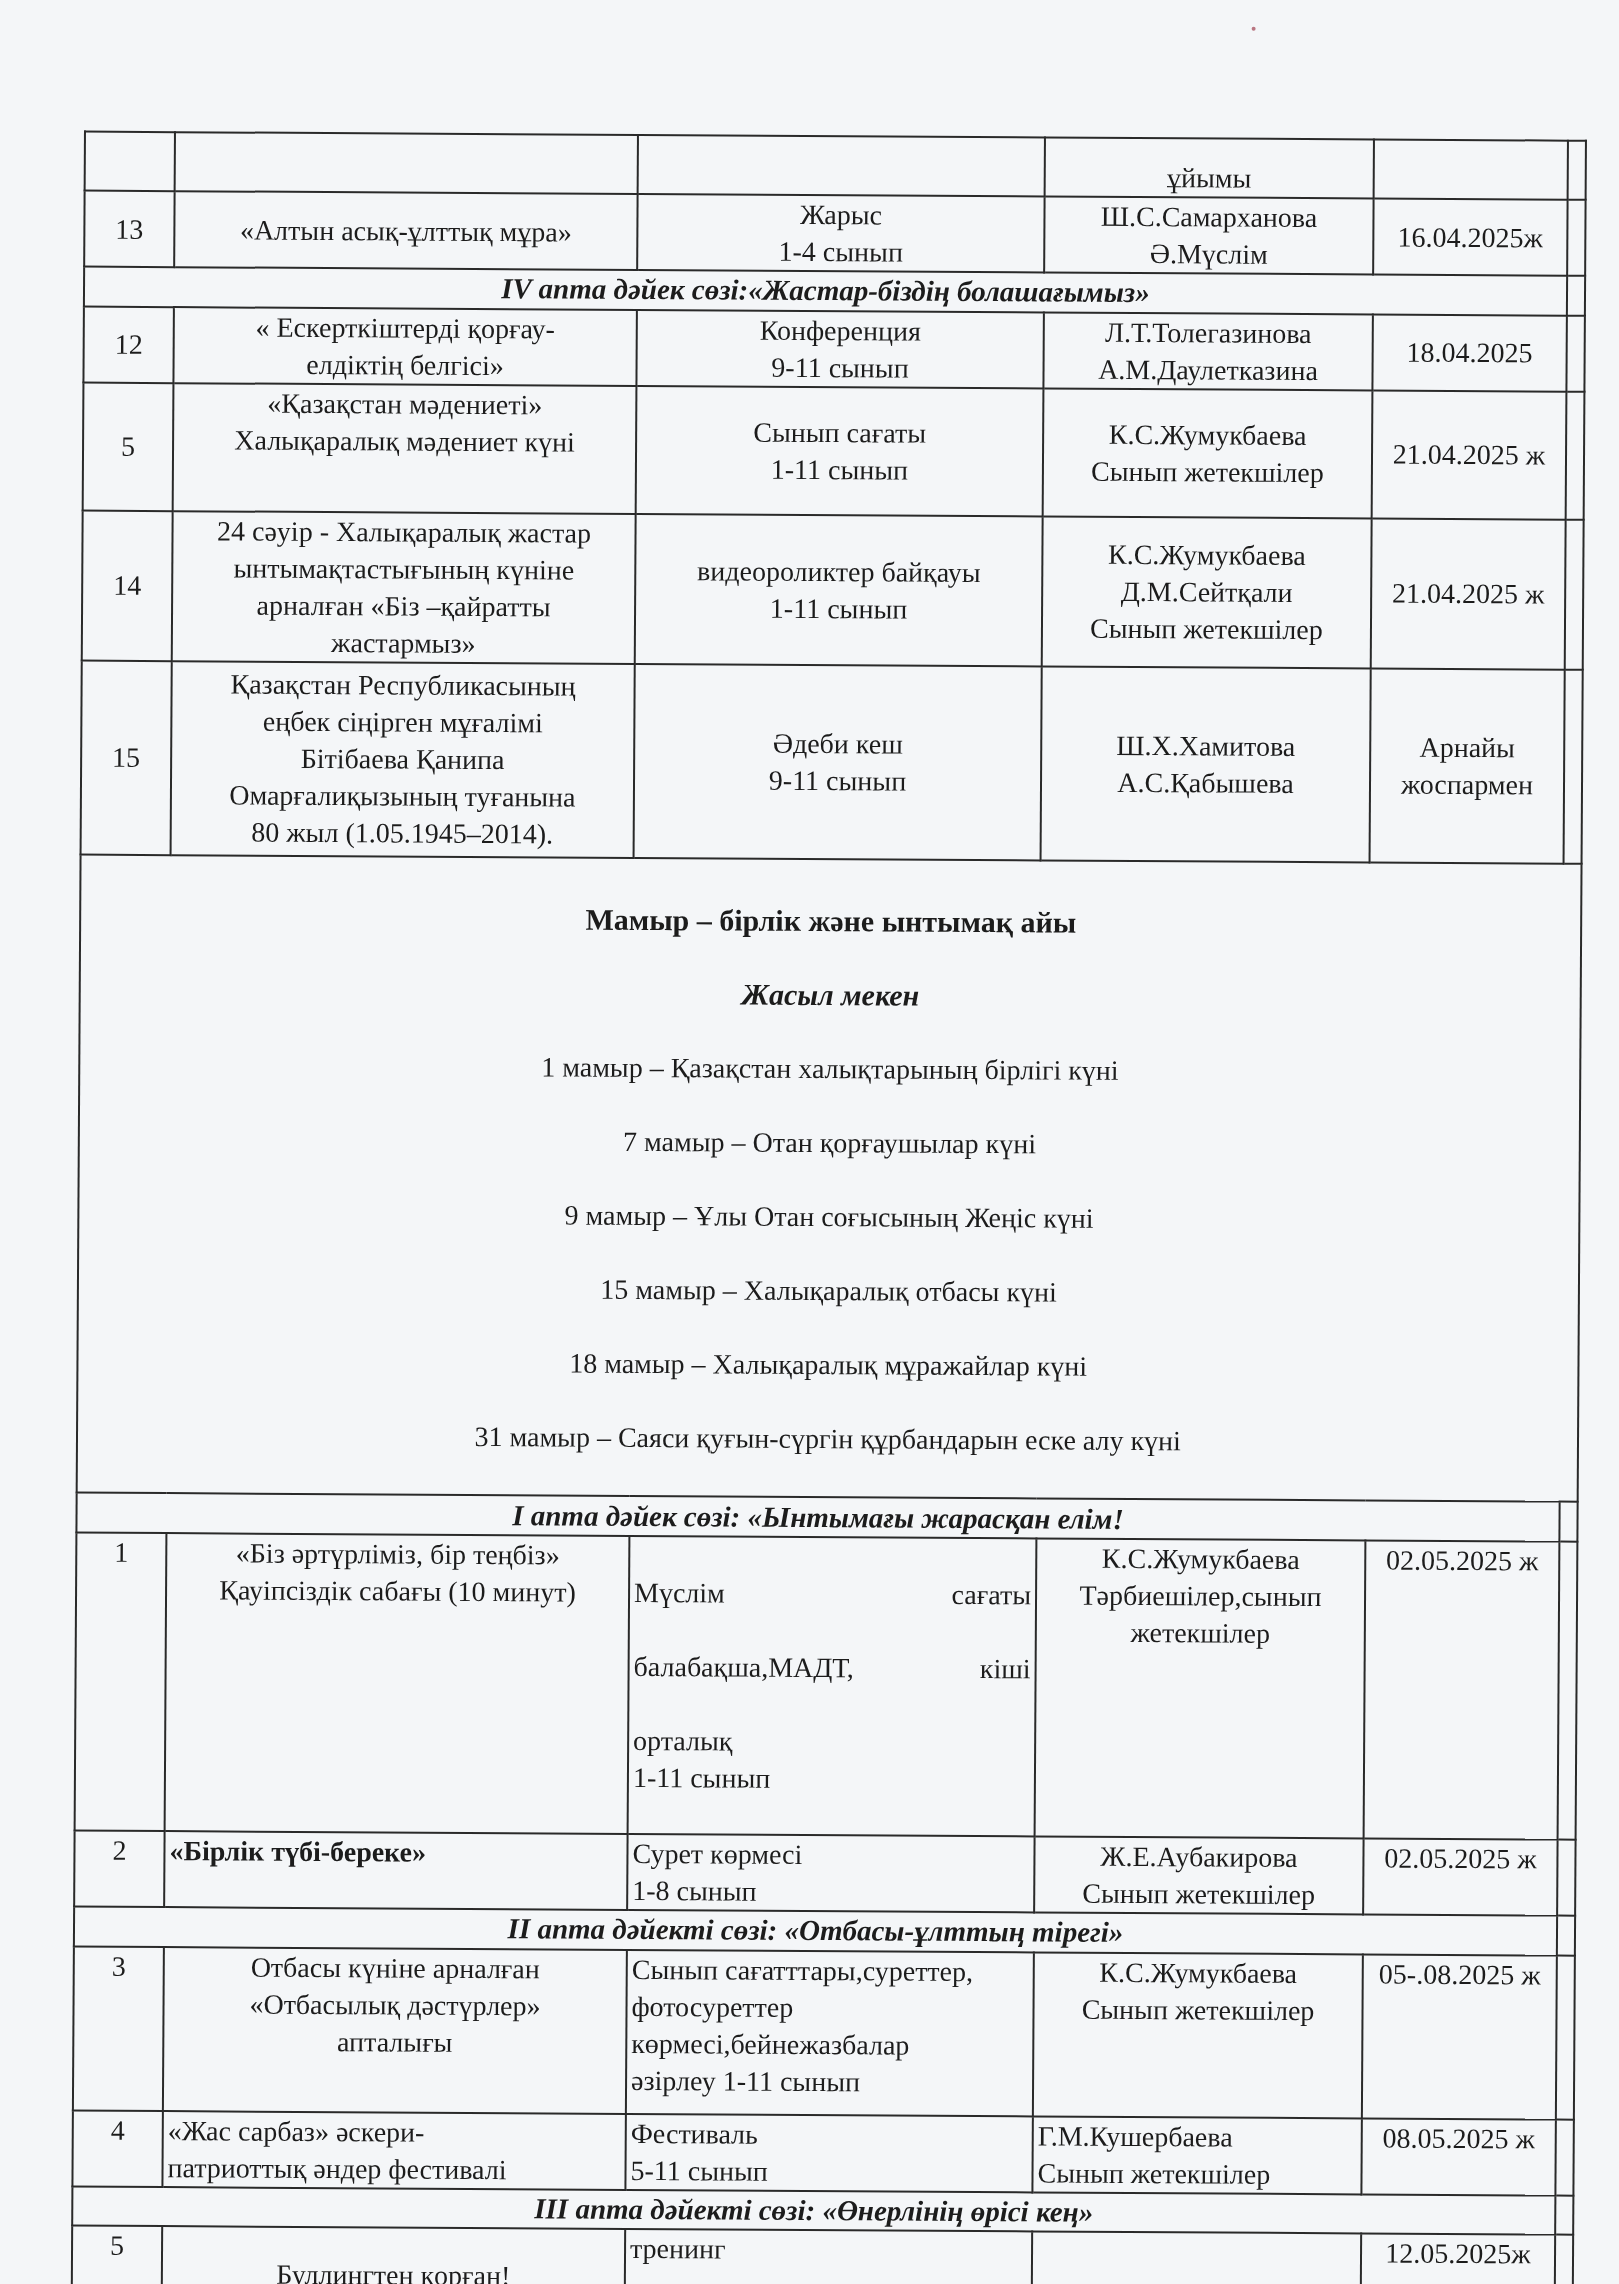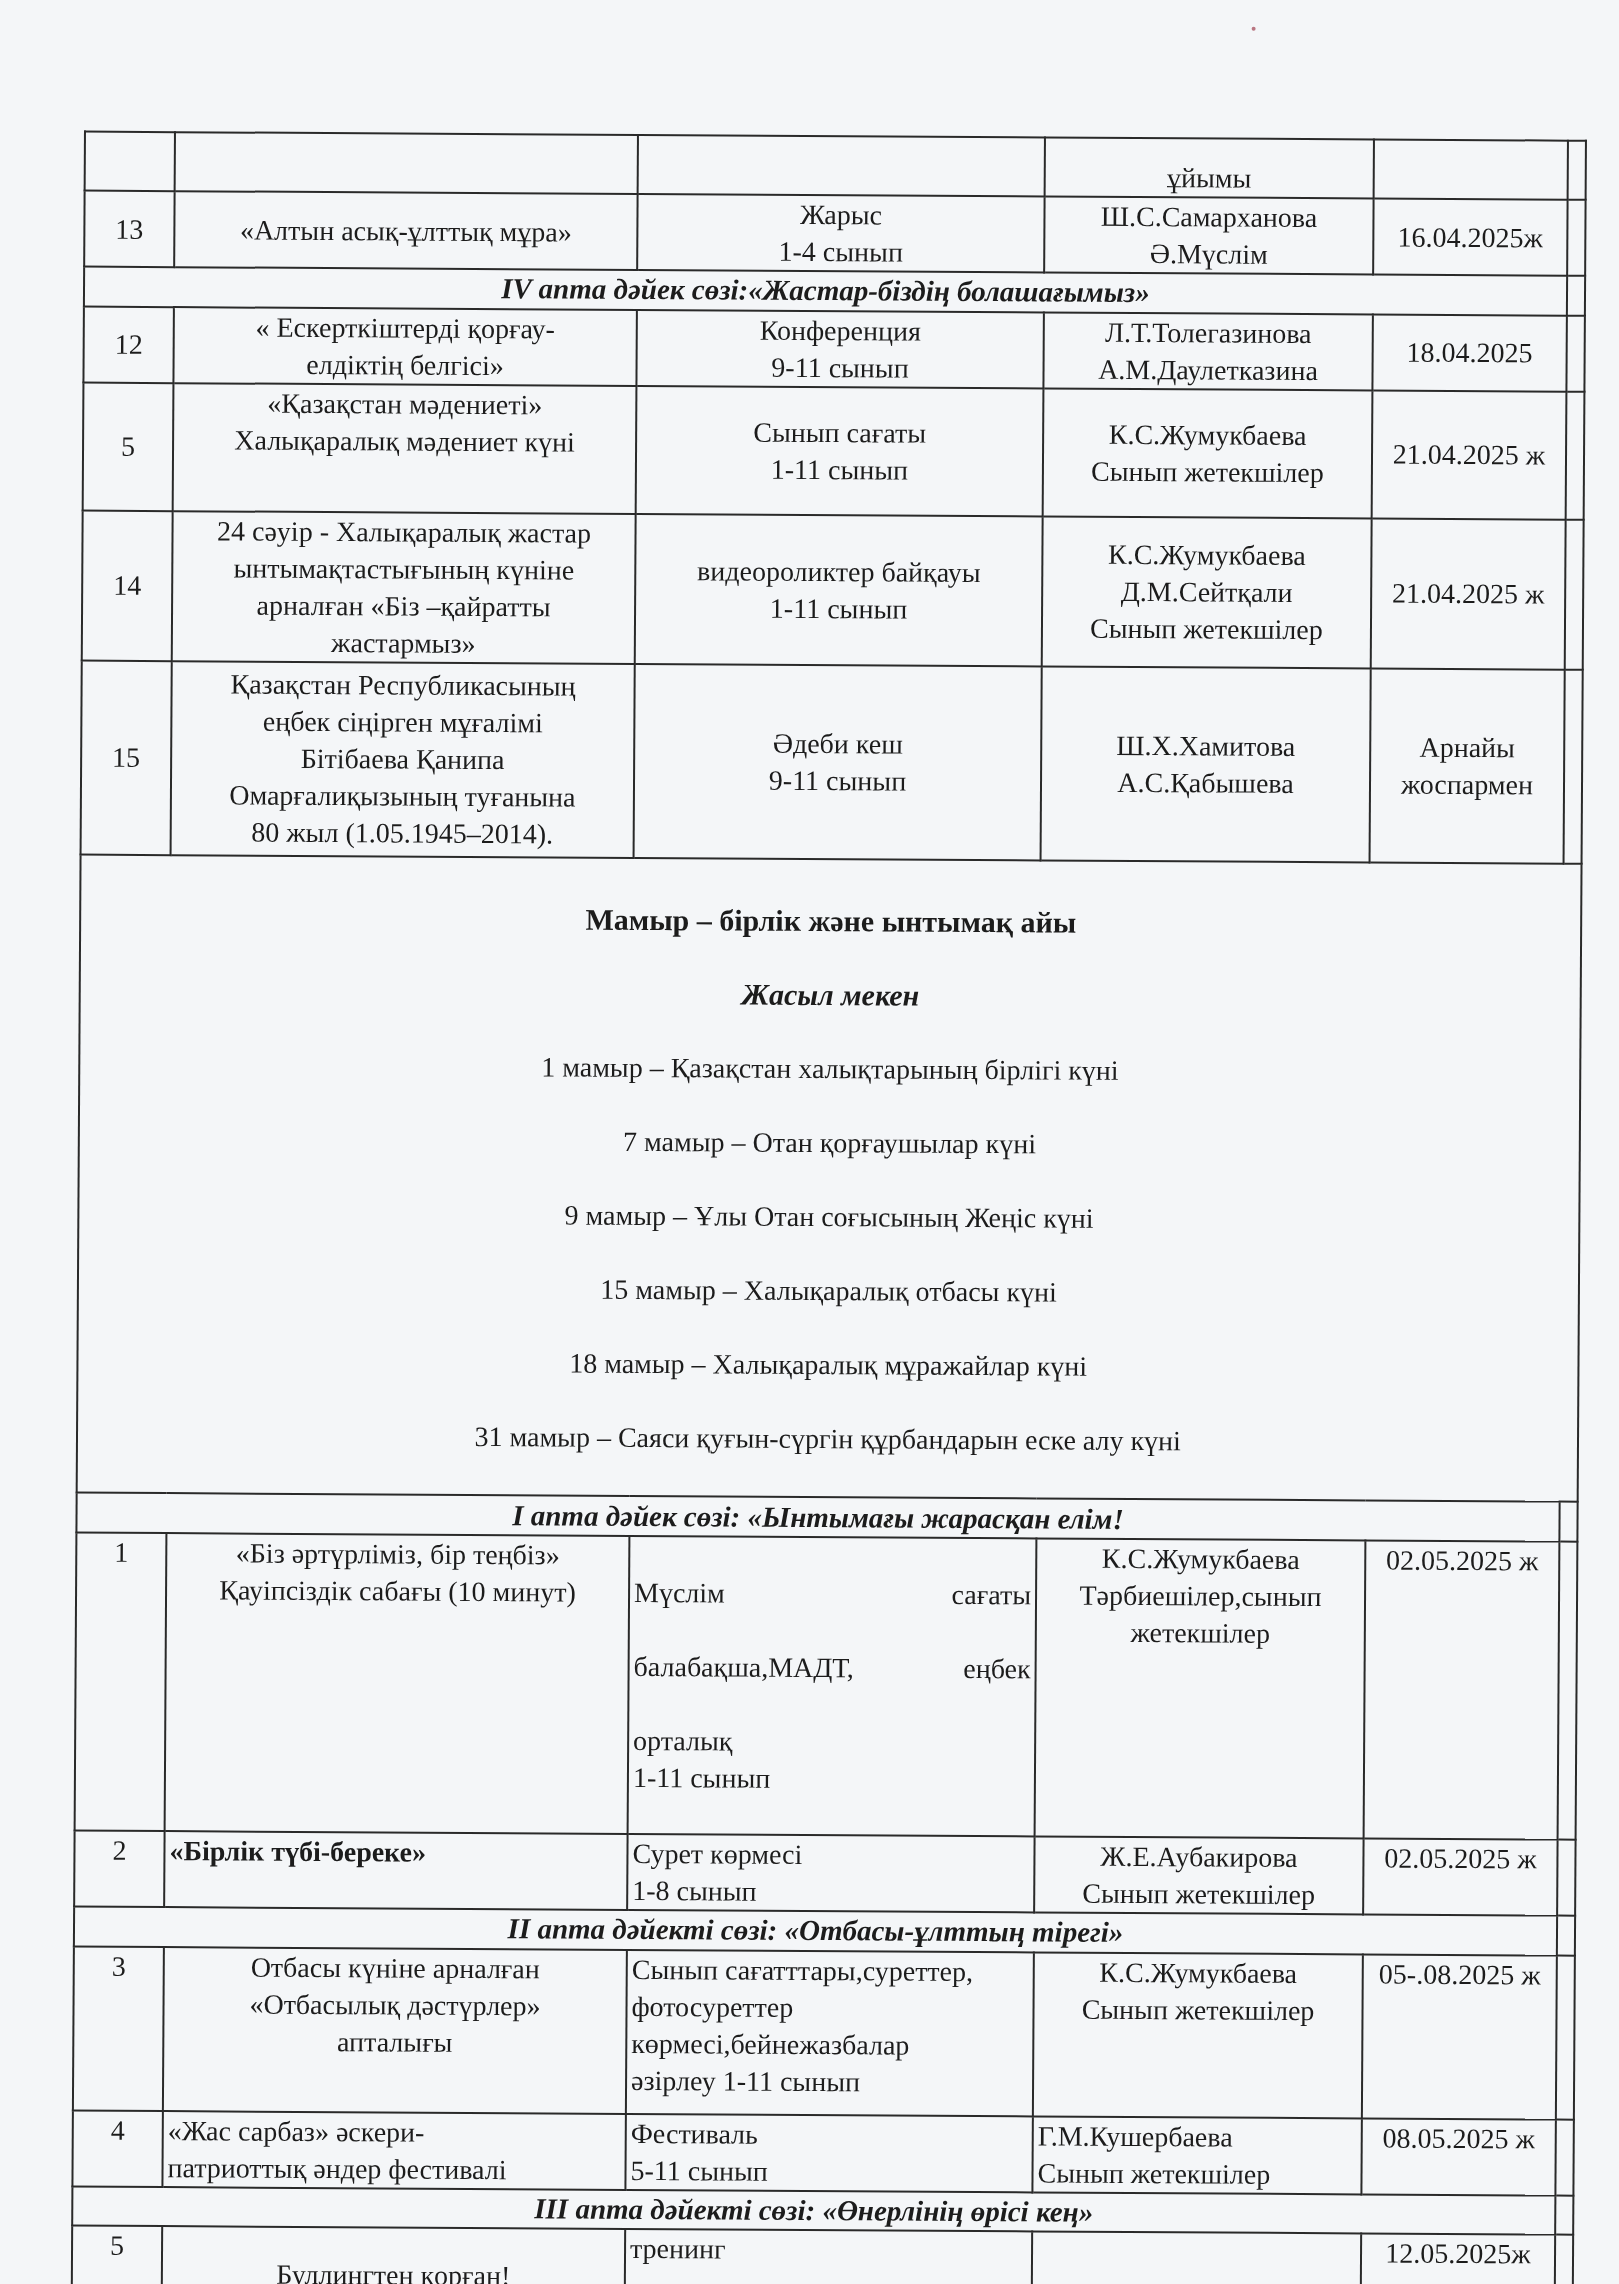--- a/index.html
+++ b/index.html
@@ -193,21 +193,21 @@
         <td class="num top">1</td>
         <td class="top">«Біз әртүрліміз, бір теңбіз»
 Қауіпсіздік сабағы (10 минут)</td>
         <td class="justify-split">
           <div class="split-line">
             <span>Мүслім</span>
             <span>сағаты</span>
           </div>
           <div class="split-line">
             <span>балабақша,МАДТ,</span>
-            <span>еңбек</span>
+            <span>кіші</span>
           </div>
           <div style="white-space:pre-line">орталық
 1-11 сынып</div>
         </td>
         <td class="top">К.С.Жумукбаева
 Тәрбиешілер,сынып
 жетекшілер</td>
         <td class="top">02.05.2025 ж</td>
         <td class="notes"></td>
       </tr>

